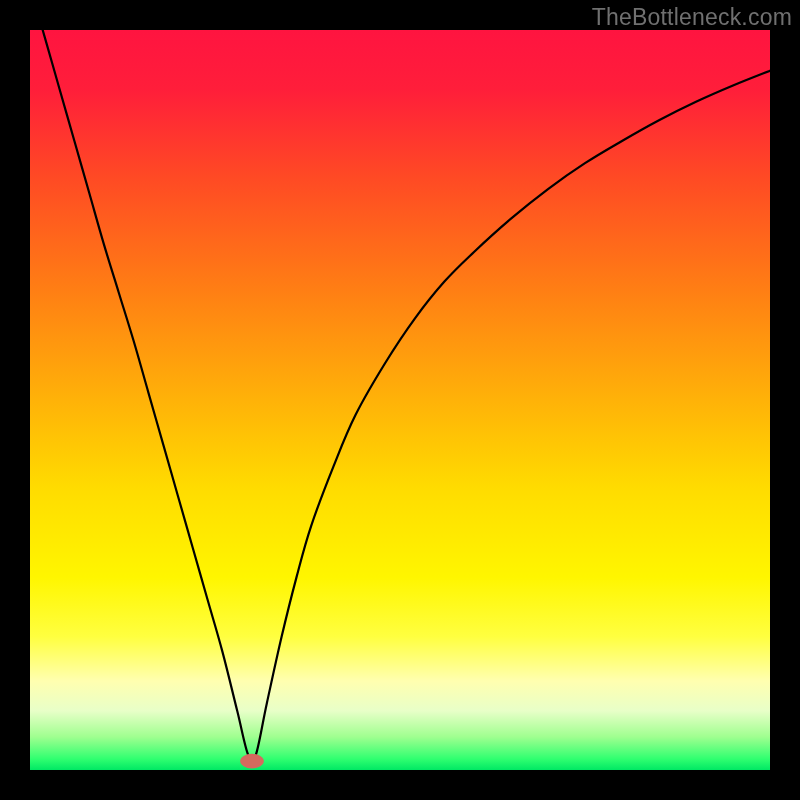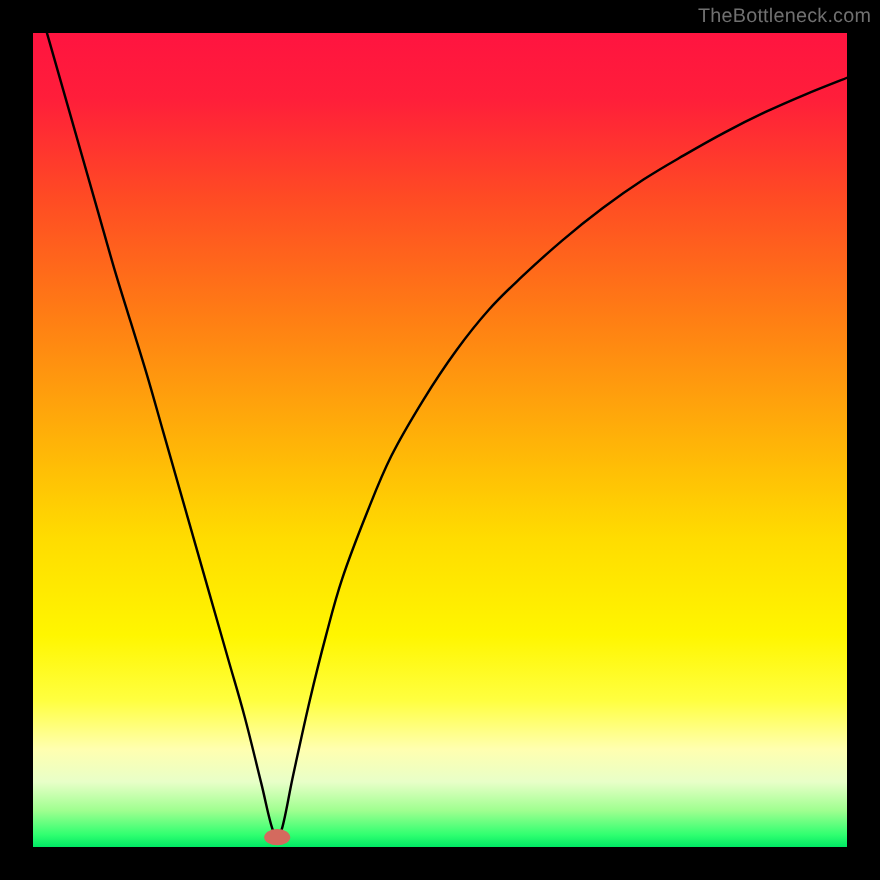--- a/index.html
+++ b/index.html
@@ -23,21 +23,21 @@
     top: 30px;
     width: 740px;
     height: 740px;
     box-sizing: border-box;
   }
   .watermark {
     position: absolute;
     top: 4px;
     right: 8px;
     color: #707070;
-    font-size: 18px;
+    font-size: 23px;
     font-weight: 500;
     letter-spacing: 0.2px;
     z-index: 10;
   }
   svg { display: block; }
 </style>
 </head>
 <body>
 
 <div class="frame">

